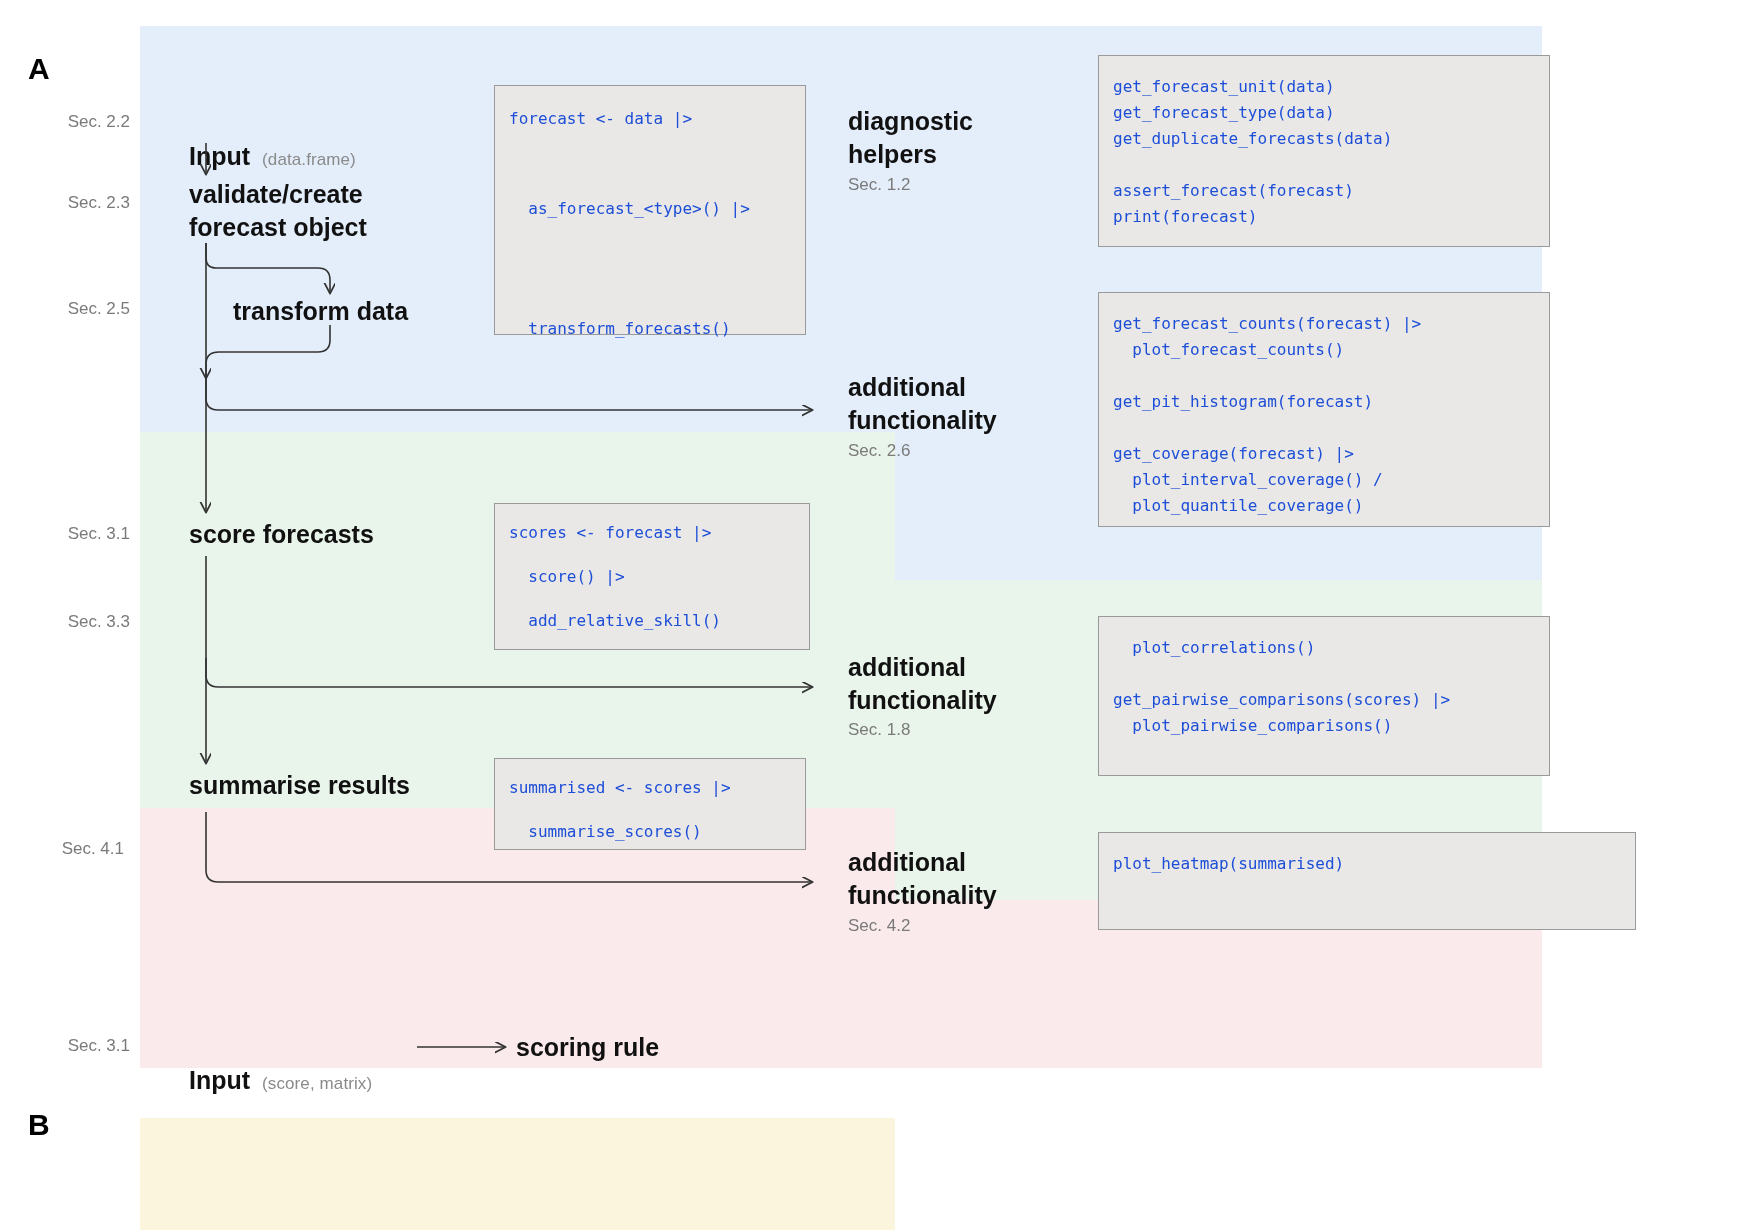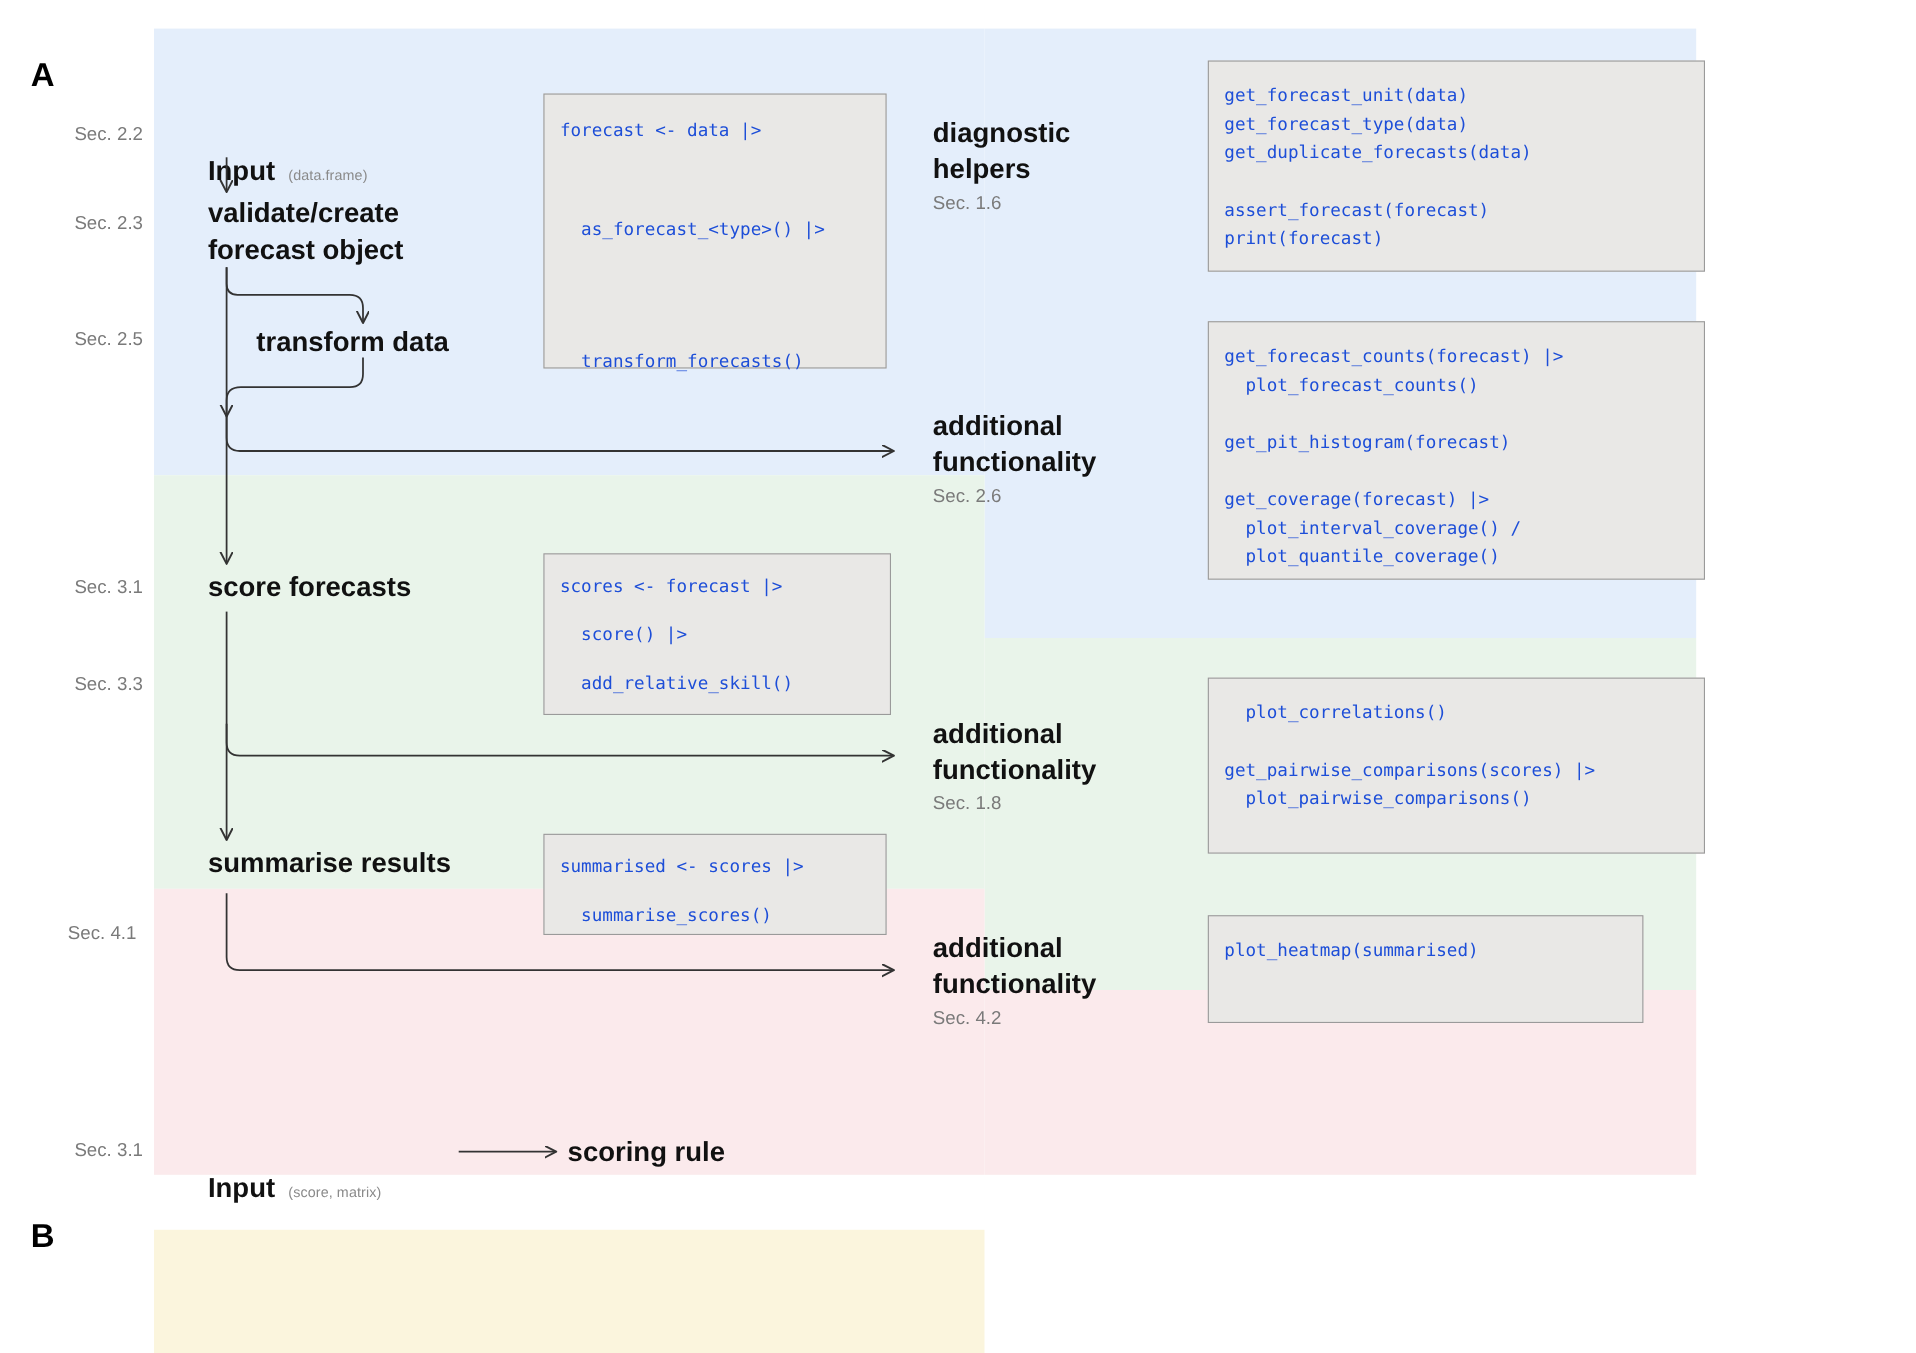--- a/index.html
+++ b/index.html
@@ -42,21 +42,21 @@
   
   .node {
     position:absolute;
     font-size:25px;
     font-weight:bold;
     color:#111;
     line-height:1.30;
     white-space:pre-line;
   }
   .node-sub {
-    font-size:13px;
+    font-size:17px;
     font-weight:normal;
     color:#8a8a8a;
     letter-spacing:0.1px;
   }
 
   
   .rheading {
     position:absolute;
     font-size:25px;
     font-weight:bold;
@@ -124,21 +124,21 @@
 forecast object</div>
 
   <div class="node" style="left:233px; top:295px;">transform data</div>
 
   <div class="node" style="left:189px; top:518px;">score forecasts</div>
 
   <div class="node" style="left:189px; top:769px;">summarise results</div>
 
   <div class="rheading" style="left:848px; top:105px;">diagnostic
 helpers</div>
-  <div class="rsec" style="left:848px; top:175px;">Sec. 1.6</div>
+  <div class="rsec" style="left:848px; top:175px;">Sec. 1.2</div>
 
   <div class="rheading" style="left:848px; top:371px;">additional
 functionality</div>
   <div class="rsec" style="left:848px; top:441px;">Sec. 2.6</div>
 
   <div class="rheading" style="left:848px; top:651px;">additional
 functionality</div>
   <div class="rsec" style="left:848px; top:720px;">Sec. 1.8</div>
 
   <div class="rheading" style="left:848px; top:846px;">additional
@@ -150,21 +150,21 @@
   <div class="codebox" style="left:456px; top:503px; width:316px; height:147px; padding:18px 0 0 14px; line-height:22px;"><span class="line">scores &lt;- forecast |&gt;</span><span class="line">&nbsp;</span><span class="line">  score() |&gt;</span><span class="line">&nbsp;</span><span class="line">  add_relative_skill()</span></div>
 
   <div class="codebox" style="left:456px; top:758px; width:312px; height:92px; padding:18px 0 0 14px; line-height:22px;"><span class="line">summarised &lt;- scores |&gt;</span><span class="line">&nbsp;</span><span class="line">  summarise_scores()</span></div>
 
   <div class="codebox" style="left:1060px; top:55px; width:452px; height:192px; padding:18px 0 0 14px; line-height:26px;"><span class="line">get_forecast_unit(data)</span><span class="line">get_forecast_type(data)</span><span class="line">get_duplicate_forecasts(data)</span><span class="line">&nbsp;</span><span class="line">assert_forecast(forecast)</span><span class="line">print(forecast)</span></div>
 
   <div class="codebox" style="left:1060px; top:292px; width:452px; height:235px; padding:18px 0 0 14px; line-height:26px;"><span class="line">get_forecast_counts(forecast) |&gt;</span><span class="line">  plot_forecast_counts()</span><span class="line">&nbsp;</span><span class="line">get_pit_histogram(forecast)</span><span class="line">&nbsp;</span><span class="line">get_coverage(forecast) |&gt;</span><span class="line">  plot_interval_coverage() /</span><span class="line">  plot_quantile_coverage()</span></div>
 
   <div class="codebox" style="left:1060px; top:616px; width:452px; height:160px; padding:18px 0 0 14px; line-height:26px;"><span class="line">  plot_correlations()</span><span class="line">&nbsp;</span><span class="line">get_pairwise_comparisons(scores) |&gt;</span><span class="line">  plot_pairwise_comparisons()</span></div>
 
-  <div class="codebox" style="left:1060px; top:832px; width:396px; height:98px; padding:18px 0 0 14px; line-height:26px;"><span class="line">plot_heatmap(summarised)</span><span class="line">&nbsp;</span></div>
+  <div class="codebox" style="left:1060px; top:832px; width:538px; height:98px; padding:18px 0 0 14px; line-height:26px;"><span class="line">plot_heatmap(summarised)</span><span class="line">&nbsp;</span></div>
 
   <div class="node" style="left:189px; top:1031px;">
     <span>Input</span><span class="node-sub" style="margin-left:12px;">(score, matrix)</span>
   </div>
   <div class="node" style="left:516px; top:1031px;">scoring rule</div>
 
   <svg class="arrows" viewBox="0 0 1742 1230">
     <defs>
       <marker id="ah" markerWidth="9" markerHeight="9" refX="6.2" refY="3.4" orient="auto" markerUnits="strokeWidth">
         <path d="M0,0 L6.6,3.4 L0,6.8" fill="none" stroke="#333" stroke-width="1.1" stroke-linecap="round" stroke-linejoin="round"></path>

